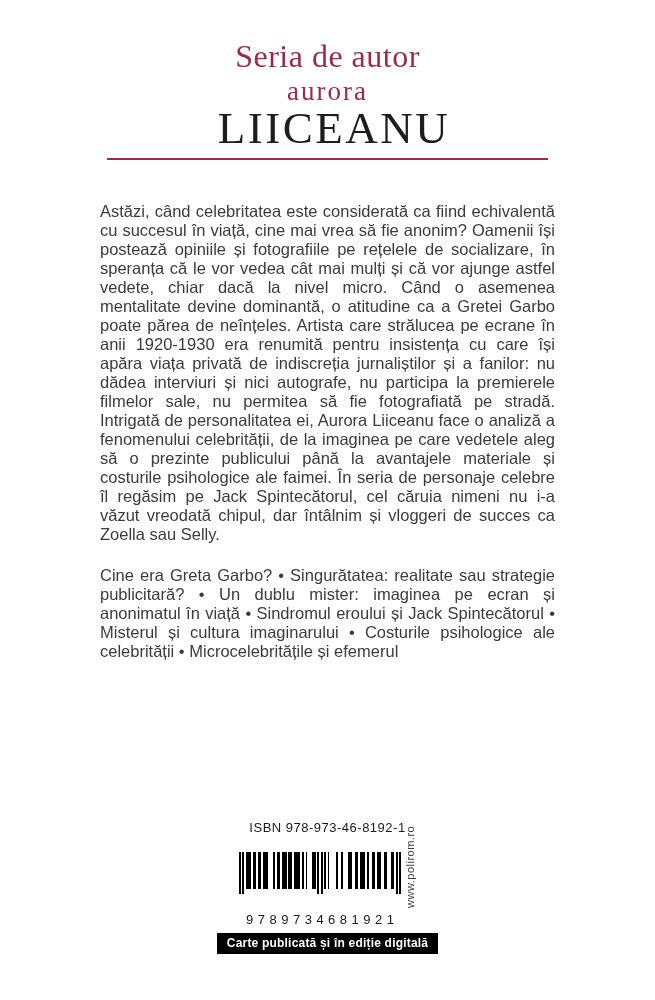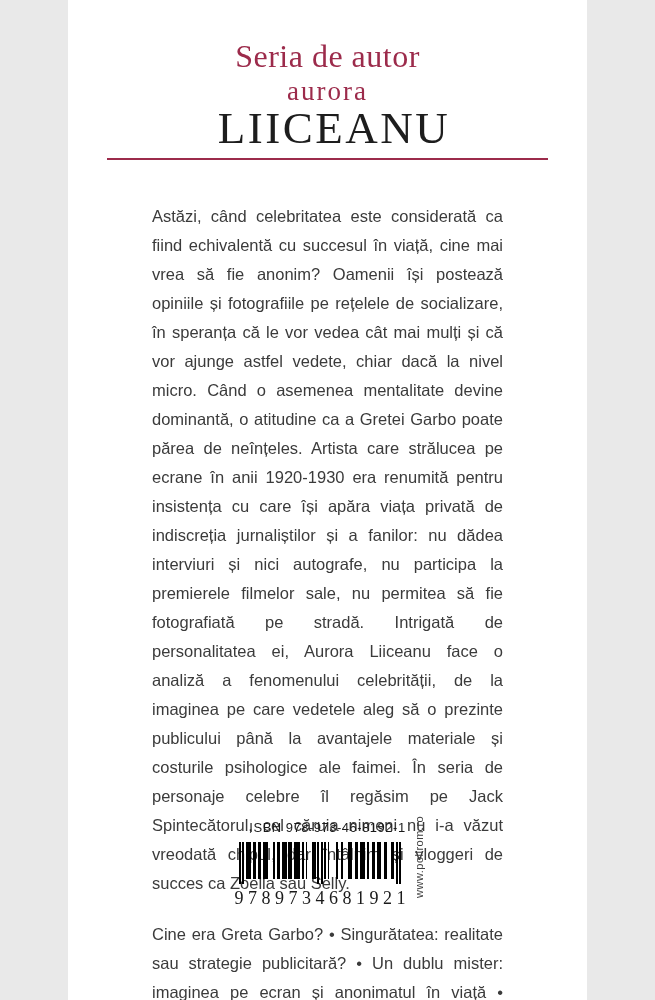--- a/index.html
+++ b/index.html
@@ -2,21 +2,21 @@
 <html lang="ro" style="--accent: #9c2b4b; --text: #3b3b3b;"><head>
 <meta charset="utf-8">
 <style>
   :root{
     --accent:#9c2b4b;
     --text:#3b3b3b;
   }
   html,body{margin:0;padding:0;background:#e9e9e9;}
   .page{
     position:relative;
-    width:519px;height:1000px;
+    width:655px;height:1000px;
     margin:0 auto;
     background:#ffffff;
     font-family:"Liberation Sans", sans-serif;
     overflow:hidden;
   }
   
   .cover-header{ text-align:center; padding-top:40px; }
   .series-title{
     font-family:"Liberation Serif", serif;
     font-size:32px; line-height:1;
@@ -43,59 +43,59 @@
     background:var(--accent);
     margin:7px auto 0;
   }
   
   .cover-main{
     margin:42px 84px 0;
     color:var(--text);
   }
   .description-paragraph, .topics-paragraph{
     font-size:16.5px;
-    line-height:29px;
+    line-height:19px;
     text-align:justify;
-    margin:0;
+    margin:16px;
   }
   .topics-paragraph{ margin-top:22px; }
   
   .cover-footer{
     position:absolute;
     top:820px; left:0; right:0;
     text-align:center;
   }
   .isbn-label{
     font-size:13px;
     letter-spacing:0.5px;
     color:#1a1a1a;
-    margin-bottom:7px;
+    margin-bottom:17px;
   }
   .barcode-row{
     display:flex;
     justify-content:center;
     align-items:flex-start;
   }
   .barcode-col{
     display:flex;
     flex-direction:column;
     align-items:center;
   }
   .barcode-svg{
     width:162px;height:42px;
     display:block;
     shape-rendering:crispEdges;
   }
   .ean-digits{
-    font-family:Liberation Serif, serif;
-    font-size:18px;
+    font-family:Liberation Sans, sans-serif;
+    font-size:13px;
     letter-spacing:4.5px;
     padding-left:4.5px; 
     color:#1a1a1a;
-    margin-top:4px;
+    margin-top:18px;
   }
   .website-vertical{
     writing-mode:vertical-rl;
     transform:rotate(180deg);
     font-size:11px;
     letter-spacing:0.5px;
     color:#3d3d3d;
     height:56px;
     margin-left:3px;
     align-self:flex-start;
@@ -183,15 +183,16 @@
             <rect x="86" y="0" width="1" height="37"></rect>
             <rect x="89" y="0" width="1" height="37"></rect>
             <rect x="90" y="0" width="1" height="37"></rect>
             <rect x="92" y="0" width="1" height="42"></rect>
             <rect x="94" y="0" width="1" height="42"></rect>
           </svg>
         <div class="ean-digits">9789734681921</div>
       </div>
       <div class="website-vertical">www.polirom.ro</div>
     </div>
+    <div class="digital-badge">Carte publicată și în ediție digitală</div>
   </footer>
 
 </div>
 
 </body></html>

